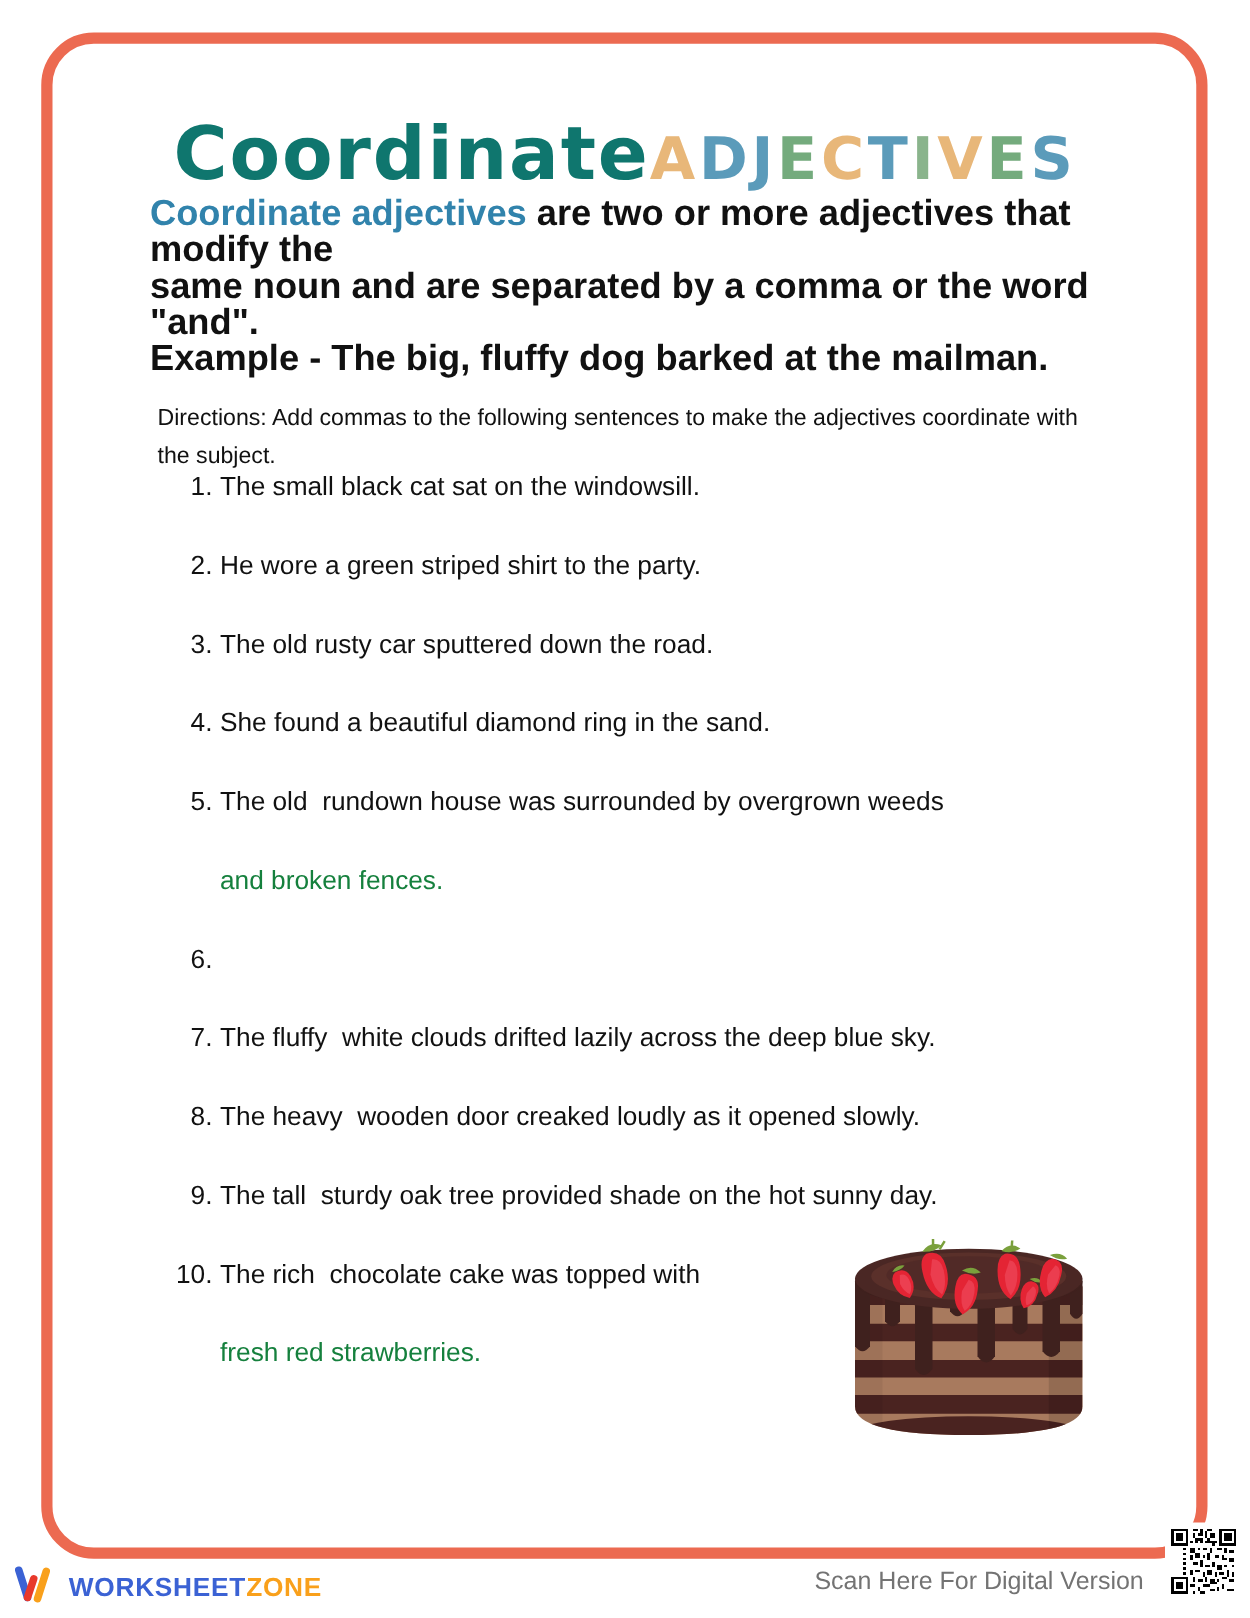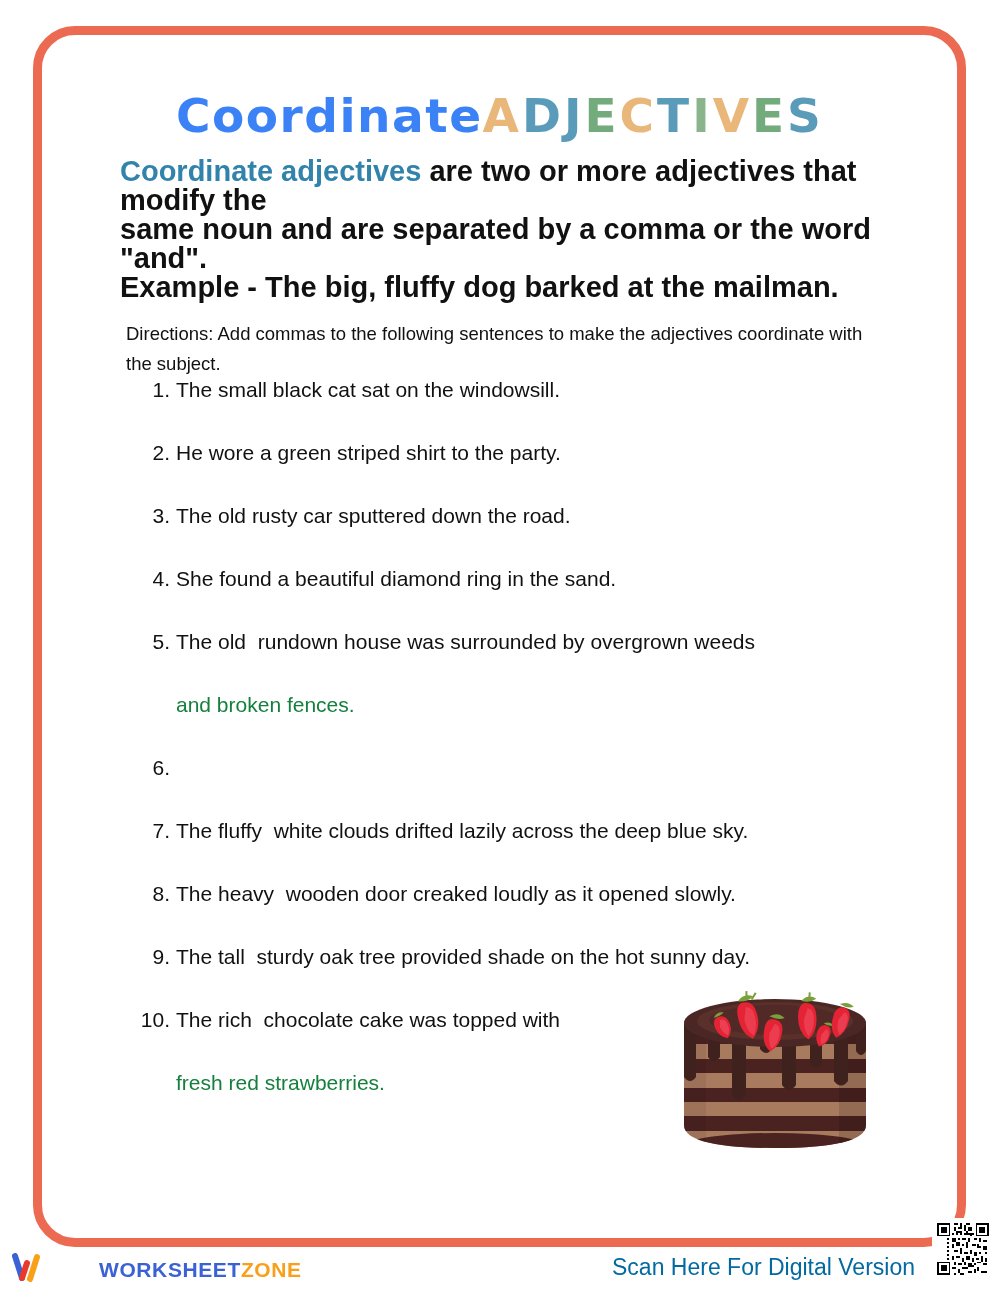--- a/index.html
+++ b/index.html
@@ -32,23 +32,23 @@
   
   #title-block {
     position: absolute;
     left: 0;
     top: 88px;
     width: 1000px;
     text-align: center;
   }
   .title-main {
     font-family: "DejaVu Sans", sans-serif;
-    font-size: 47px;
-    font-weight: bold;
-    color: #3b82f6;
+    font-size: 59px;
+    font-weight: bold;
+    color: #0f766e;
     letter-spacing: 1.5px;
     text-align: right;
   }
   .title-rest {
     font-family: "DejaVu Sans", sans-serif;
     font-size: 47px;
     font-weight: bold;
     letter-spacing: 3px;
     margin-left: 0;
   }
@@ -133,31 +133,30 @@
     left: 12px;
     top: 1253px;
     display: flex;
     align-items: center;
     gap: 9px;
   }
   .logo-text {
     font-size: 21px;
     font-weight: bold;
     letter-spacing: 0.6px;
-    margin-left: 44px;
   }
   .logo-worksheet { color: #3b62d4; }
   .logo-zone { color: #f9a01b; }
 
   #scan-text {
     position: absolute;
     right: 85px;
     top: 1254px;
-    font-size: 23px;
-    color: #0369a1;
+    font-size: 20px;
+    color: #737373;
   }
   #qr-code {
     position: absolute;
     left: 932px;
     top: 1218px;
     width: 62px;
     height: 62px;
     background: #ffffff;
     padding: 3px;
     box-sizing: border-box;

